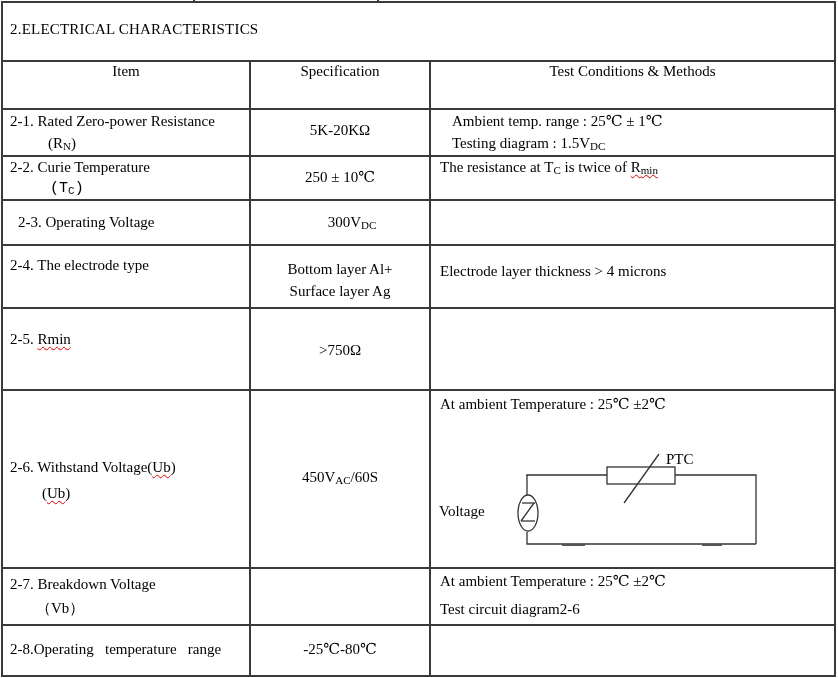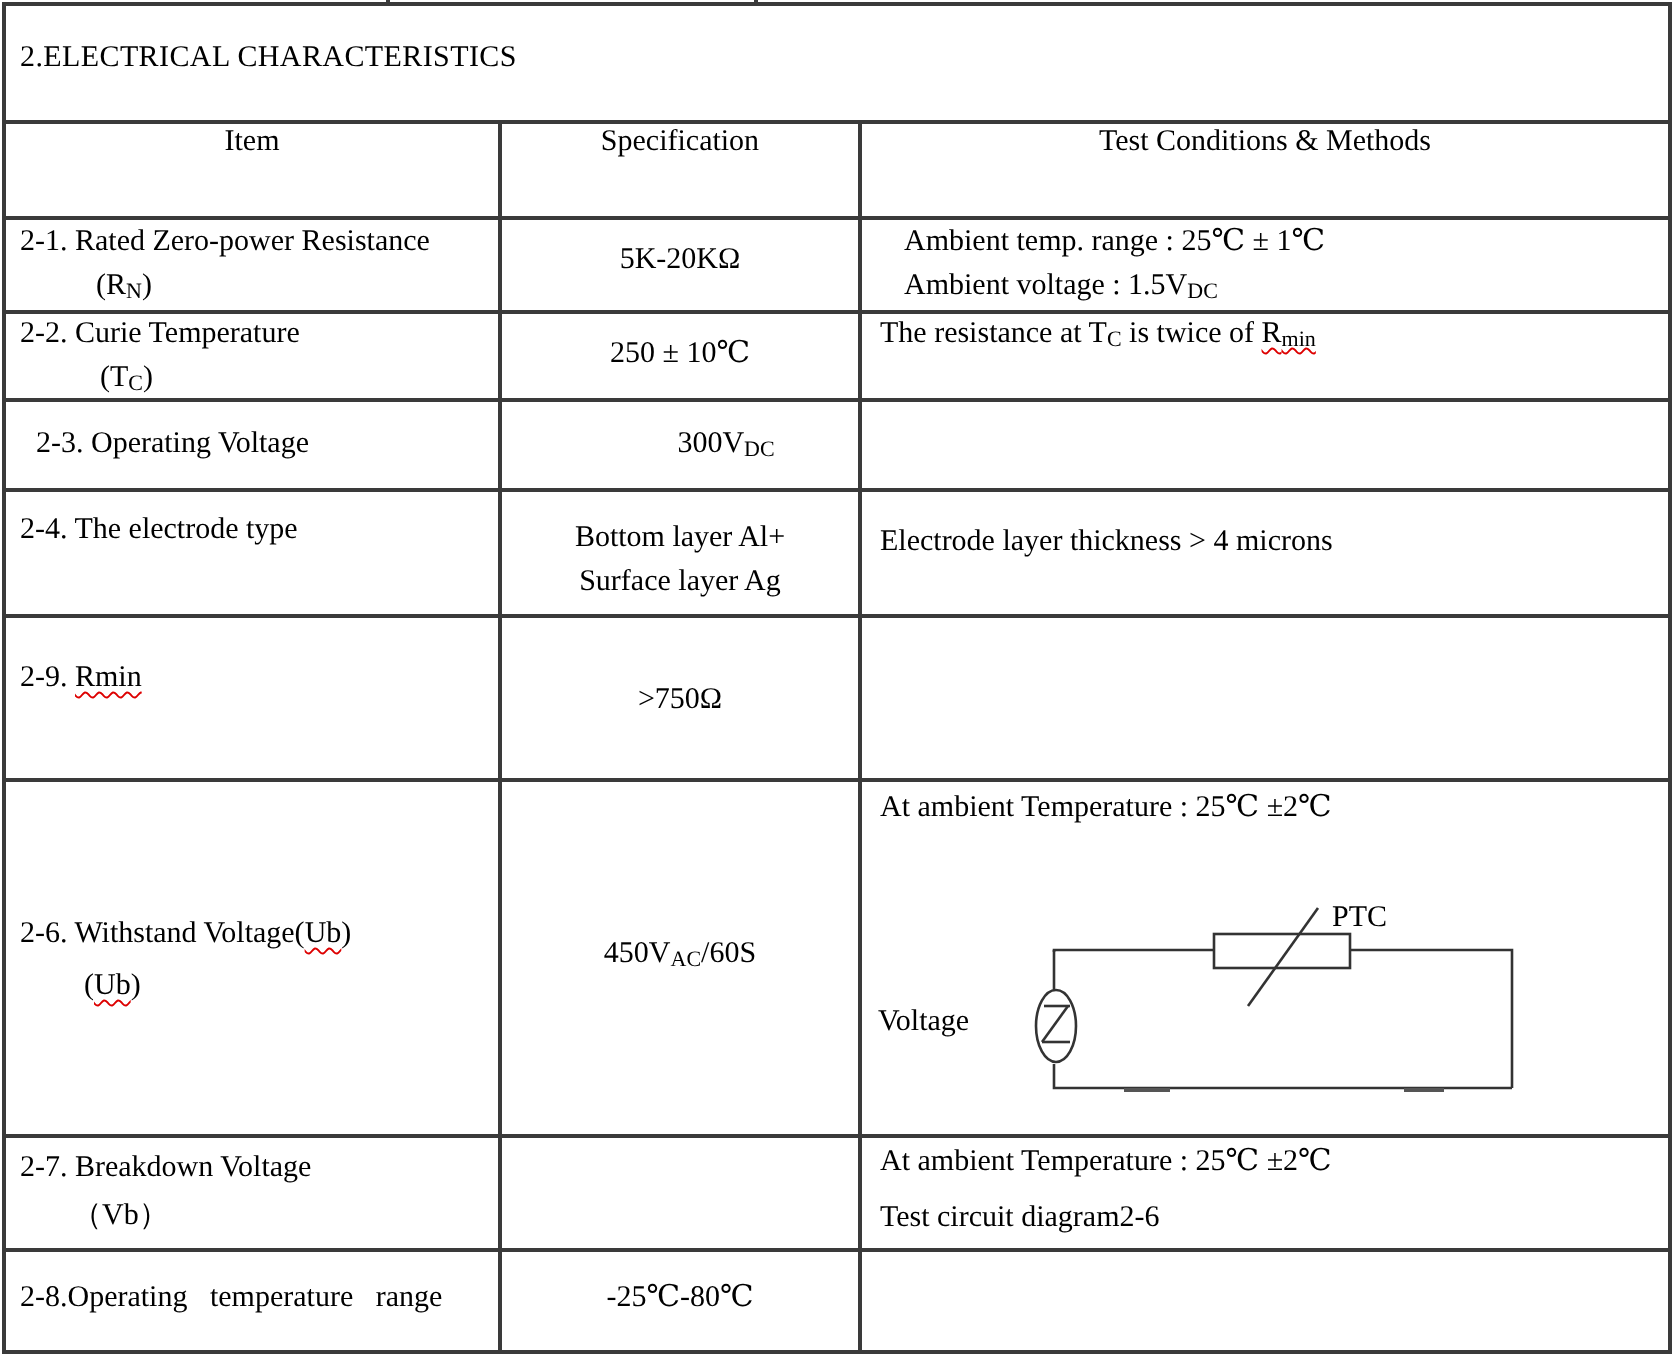--- a/index.html
+++ b/index.html
@@ -45,43 +45,43 @@
   <div class="cell center" style="left:251px; width:178px; top:60px;">Specification</div>
   <div class="cell center" style="left:431px; width:403px; top:60px;">Test Conditions &amp; Methods</div>
 
   <div class="cell" style="left:10px; top:110px;">
     <div>2-1. Rated Zero-power Resistance</div>
     <div class="indent"><span>(R</span><span class="sub">N</span><span>)</span></div>
   </div>
   <div class="cell center" style="left:251px; width:178px; top:119px;">5K-20KΩ</div>
   <div class="cell" style="left:440px; top:110px;margin-left:12px;">
     <div>Ambient temp. range   : 25℃ ± 1℃</div>
-    <div><span>Ambient voltage   : 1.5V</span><span class="sub">DC</span></div>
+    <div><span>Testing diagram   : 1.5V</span><span class="sub">DC</span></div>
   </div>
 
   <div class="cell" style="left:10px; top:156px;">
     <div>2-2. Curie Temperature</div>
-    <div class="indent" style="padding-left:40px;"><span>(T</span><span class="sub">C</span><span>)</span></div>
+    <div class="indent" style="padding-left:40px;font-family:Liberation Mono, monospace;"><span>(T</span><span class="sub">C</span><span>)</span></div>
   </div>
   <div class="cell center" style="left:251px; width:178px; top:166px;">250 ± 10℃</div>
   <div class="cell" style="left:440px; top:156px;">
     <span>The resistance at T</span><span class="sub">C</span><span> is twice of </span><span class="squig"><span>R</span><span class="sub">min</span></span>
   </div>
 
   <div class="cell" style="left:18px; top:211px;">2-3. Operating Voltage</div>
-  <div class="cell center" style="left:262px; width:202px; top:211px;"><span>300V</span><span class="sub">DC</span></div>
+  <div class="cell center" style="left:251px; width:202px; top:211px;"><span>300V</span><span class="sub">DC</span></div>
 
   <div class="cell" style="left:10px; top:254px;">2-4. The electrode type</div>
   <div class="cell center" style="left:251px; width:178px; top:258px;">
     <div>Bottom layer Al+</div>
     <div>Surface layer Ag</div>
   </div>
   <div class="cell" style="left:440px; top:260px;">Electrode layer thickness &gt; 4 microns</div>
 
-  <div class="cell" style="left:10px; top:328px;"><span>2-9. </span><span class="squig">Rmin</span></div>
+  <div class="cell" style="left:10px; top:328px;"><span>2-5. </span><span class="squig">Rmin</span></div>
   <div class="cell center" style="left:251px; width:178px; top:339px;">&gt;750Ω</div>
 
   <div class="cell" style="left:10px; top:456px;">
     <div><span>2-6. Withstand Voltage(</span><span class="squig">Ub</span><span>)</span></div>
     <div style="padding-left:32px; margin-top:4px;"><span>(</span><span class="squig">Ub</span><span>)</span></div>
   </div>
   <div class="cell center" style="left:251px; width:178px; top:466px;"><span>450V</span><span class="sub">AC</span><span>/60S</span></div>
   <div class="cell" style="left:440px; top:393px;">
     <div>At ambient Temperature :  25℃ ±2℃</div>
   </div>

